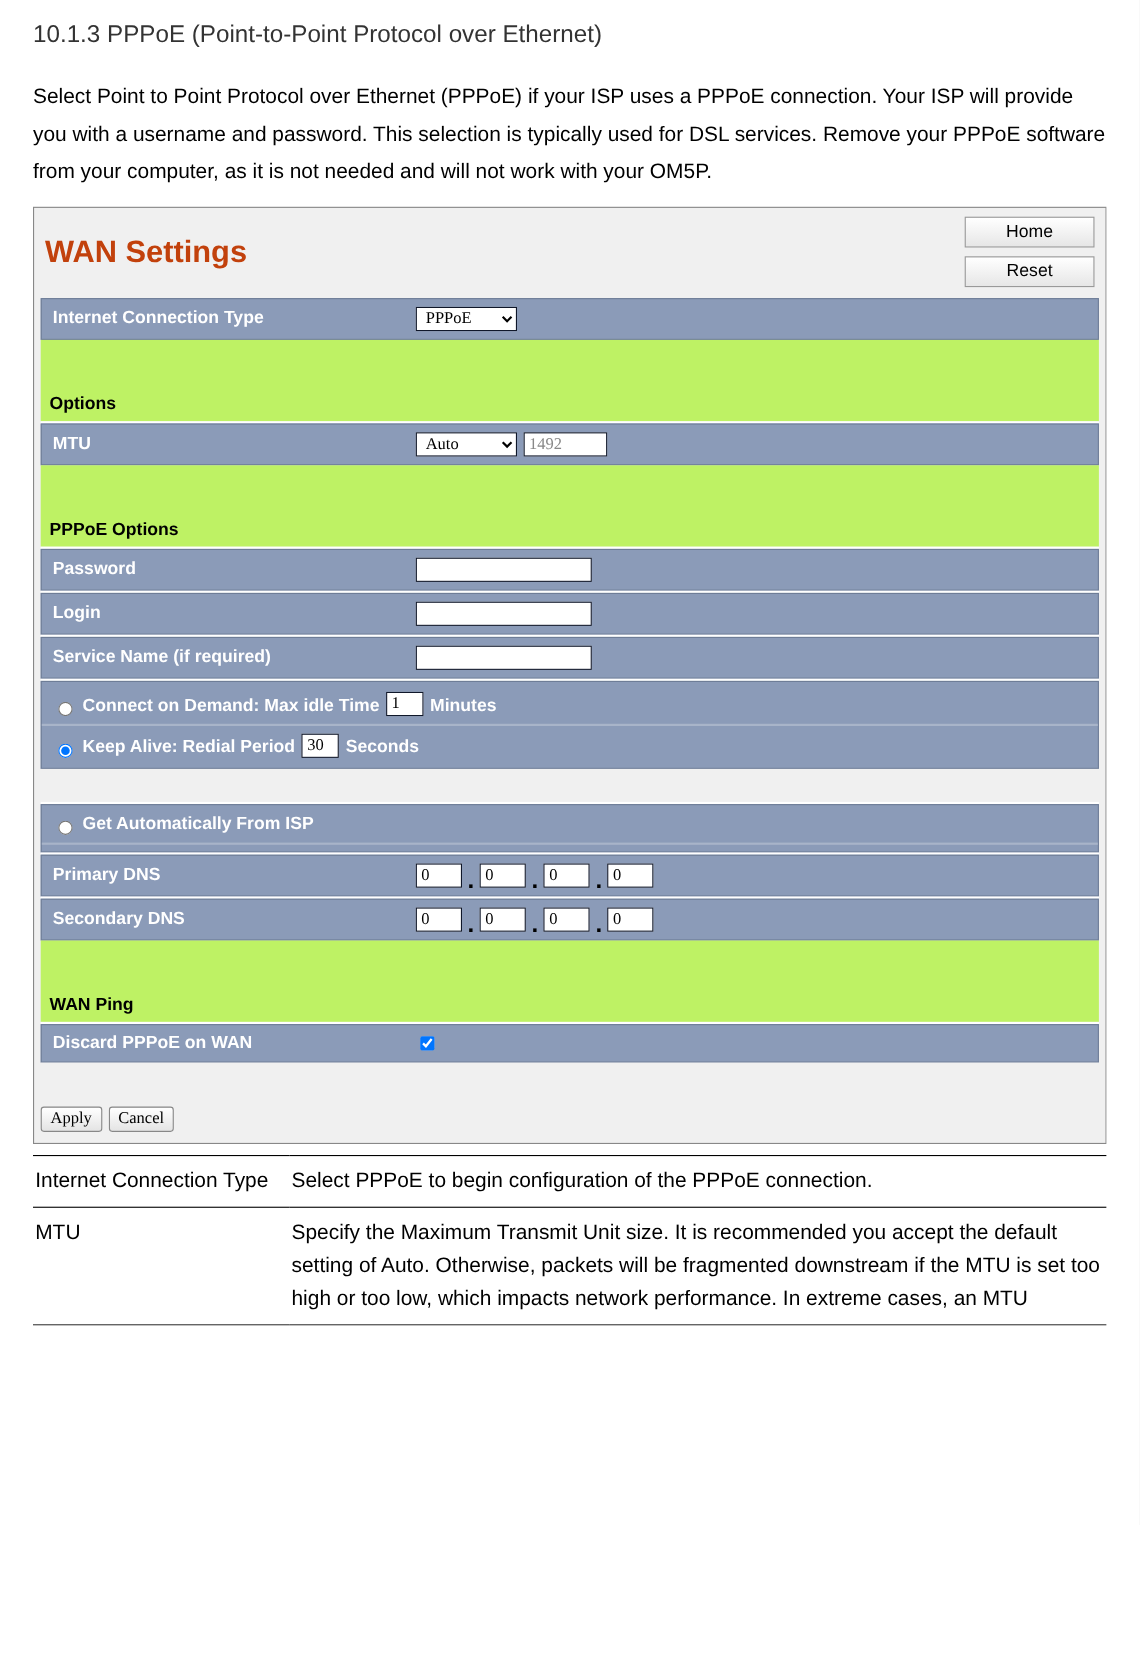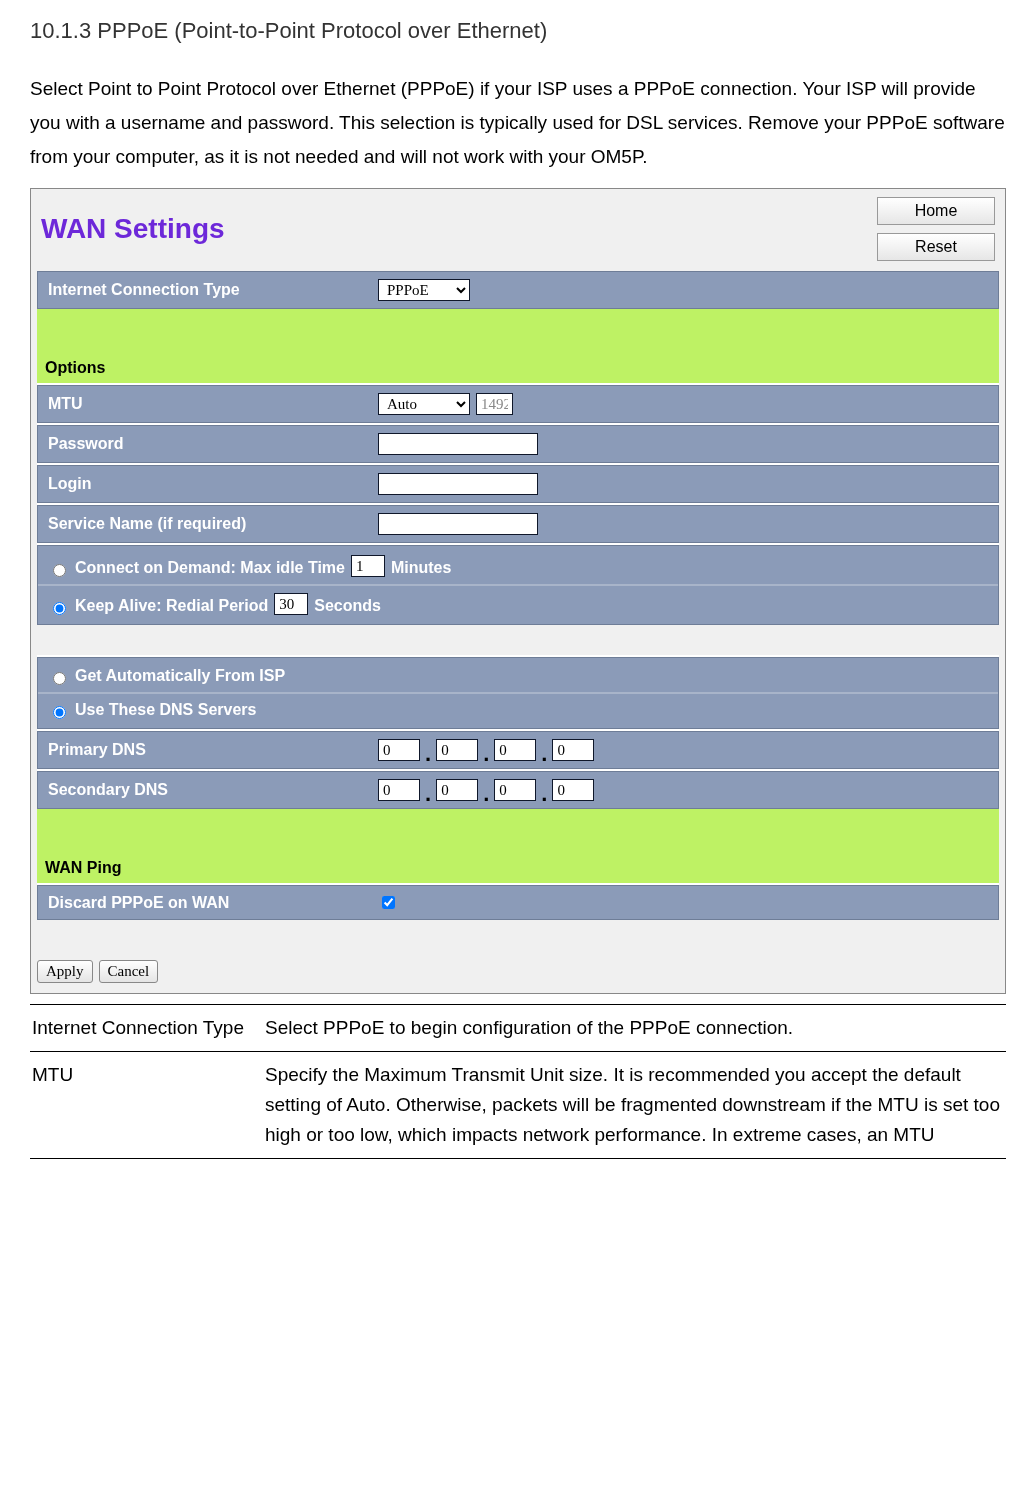--- a/index.html
+++ b/index.html
@@ -24,21 +24,21 @@
     background: #f0f0f0;
     padding: 6px 6px 10px 6px;
   }
   .panel-header {
     display: flex;
     justify-content: space-between;
     align-items: center;
     padding: 2px 4px 10px 4px;
   }
   .panel-title {
-    color: #6d28d9;
+    color: #c2410c;
     font-weight: bold;
     font-size: 28px;
   }
   .top-buttons {
     display: flex;
     gap: 8px;
     flex-direction: column;
   }
   .btn {
     width: 118px;
@@ -163,24 +163,25 @@
 
   <div class="sub-heading sub-heading-tall">Options</div>
 
   <div class="row-outer">
     <div class="row">
       <div class="row-label">MTU</div>
       <select class="ctl">
         <option>Auto</option>
       </select>
       <span style="width:6px"></span>
-      <input class="ctl num-sm disabled-input" style="width: 37px;" value="1492">
-    </div>
-  </div>
-
+      <input class="ctl num-sm disabled-input" style="width: 76px;" value="1492">
+    </div>
+  </div>
+
+  <div class="sub-heading sub-heading-tall">PPPoE Options</div>
 
   <div class="row-outer">
     <div class="row">
       <div class="row-label">Password</div>
       <input type="password" class="ctl text-ctl" style="">
     </div>
   </div>
   <div class="row-outer">
     <div class="row">
       <div class="row-label">Login</div>
@@ -214,24 +215,20 @@
 
   <div class="spacer"></div>
 
   <div class="row-outer">
     <div class="radio-block">
       <div class="opt">
         <input type="radio" name="dnsmode" style="">
         <span>Get Automatically From ISP</span>
       </div>
       <div class="sep"></div>
-      <div class="opt">
-        <input type="radio" name="dnsmode" checked="" style="">
-        <span>Use These DNS Servers</span>
-      </div>
     </div>
   </div>
 
   <div class="row-outer">
     <div class="row">
       <div class="row-label">Primary DNS</div>
       <div class="ip-group">
         <input class="ctl num-sm" value="0" style="">
         <span class="dot">.</span>
         <input class="ctl num-sm" value="0" style="">

